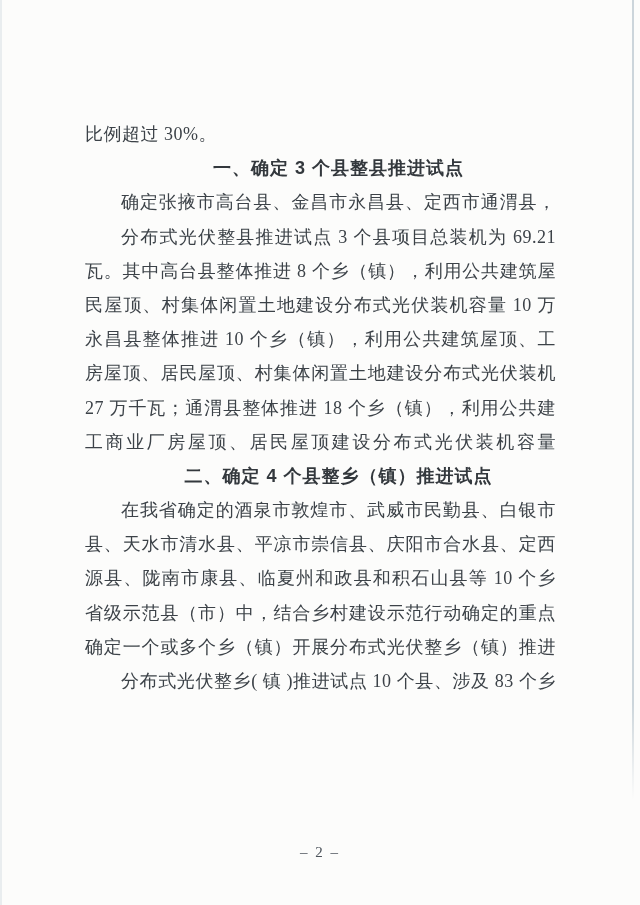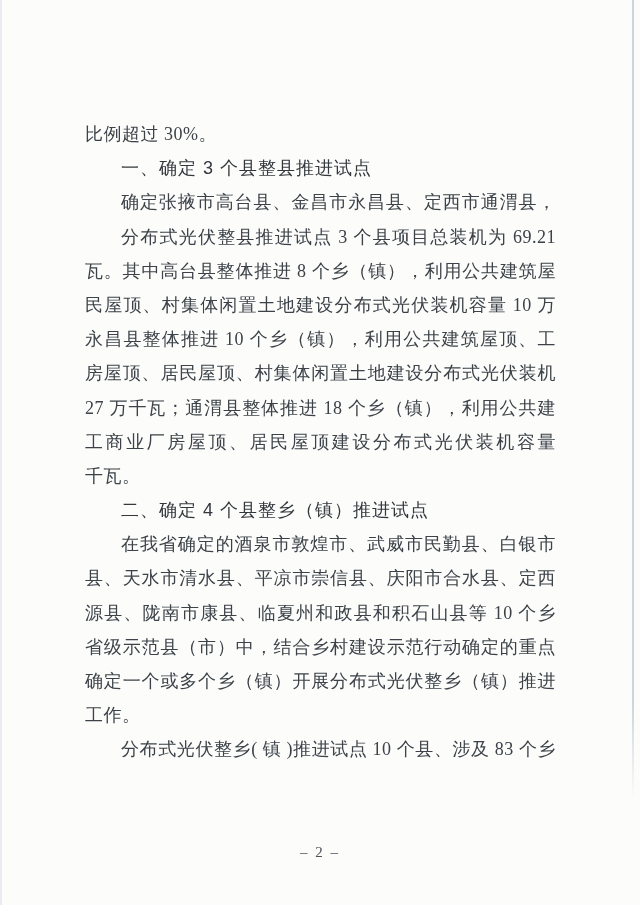--- a/index.html
+++ b/index.html
@@ -53,23 +53,24 @@
     white-space: normal;
     text-align: justify;
     text-align-last: justify;
     text-justify: distribute;
   }
   .ind {
     text-indent: 2em;
   }
   .h {
     font-family: "Liberation Sans", "DejaVu Sans", sans-serif;
-    font-weight: 400;
+    font-weight: 700;
     letter-spacing: 1px;
     color: var(--heading_ink, #33383d);
+    text-align: center;
   }
   .page-number {
     position: absolute;
     left: 0; right: 0;
     top: 843px;
     text-align: center;
     font-size: 15px;
     line-height: 18px;
     letter-spacing: 2px;
     color: var(--pagenum_ink, #4b525a);
@@ -87,26 +88,24 @@
     <div class="ln">比例超过 30%。</div>
     <div class="ln h ind">一、确定 3 个县整县推进试点</div>
     <div class="ln ind just">确定张掖市高台县、金昌市永昌县、定西市通渭县，开展</div>
     <div class="ln ind just">分布式光伏整县推进试点 3 个县项目总装机为 69.21 万千</div>
     <div class="ln just">瓦。其中高台县整体推进 8 个乡（镇），利用公共建筑屋顶、居</div>
     <div class="ln just">民屋顶、村集体闲置土地建设分布式光伏装机容量 10 万千瓦；</div>
     <div class="ln just">永昌县整体推进 10 个乡（镇），利用公共建筑屋顶、工商业厂</div>
     <div class="ln just">房屋顶、居民屋顶、村集体闲置土地建设分布式光伏装机容量</div>
     <div class="ln just">27 万千瓦；通渭县整体推进 18 个乡（镇），利用公共建筑屋顶、</div>
     <div class="ln just">工商业厂房屋顶、居民屋顶建设分布式光伏装机容量 32.21 万</div>
-    <div class="ln">千瓦。</div>
     <div class="ln h ind">二、确定 4 个县整乡（镇）推进试点</div>
     <div class="ln ind just">在我省确定的酒泉市敦煌市、武威市民勤县、白银市景泰</div>
     <div class="ln just">县、天水市清水县、平凉市崇信县、庆阳市合水县、定西市渭</div>
     <div class="ln just">源县、陇南市康县、临夏州和政县和积石山县等 10 个乡村建设</div>
     <div class="ln just">省级示范县（市）中，结合乡村建设示范行动确定的重点任务，</div>
     <div class="ln just">确定一个或多个乡（镇）开展分布式光伏整乡（镇）推进试点</div>
-    <div class="ln">工作。</div>
     <div class="ln ind just">分布式光伏整乡( 镇 )推进试点 10 个县、涉及 83 个乡( 镇 )，</div>
   </div>
 
   <div class="page-number">– 2 –</div>
 
 </div>
 
 </body></html>

